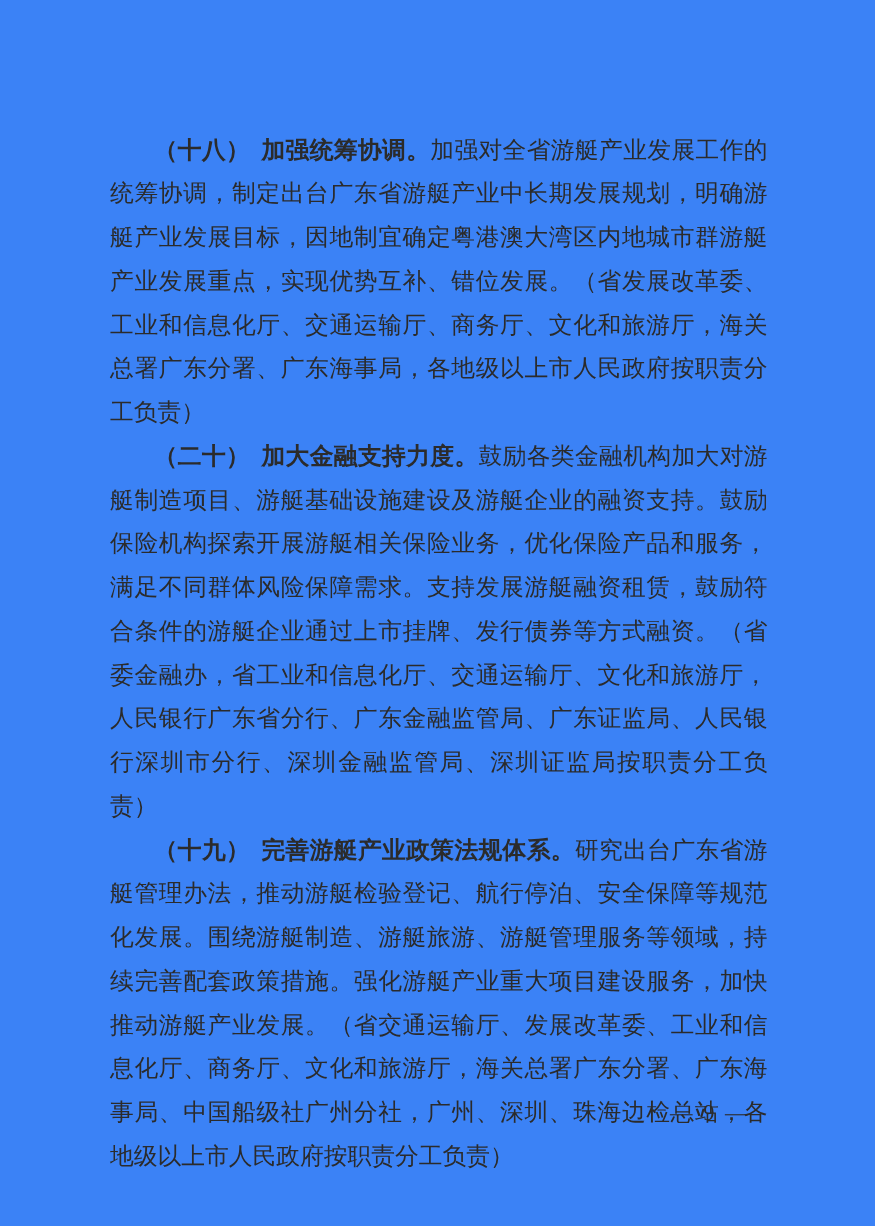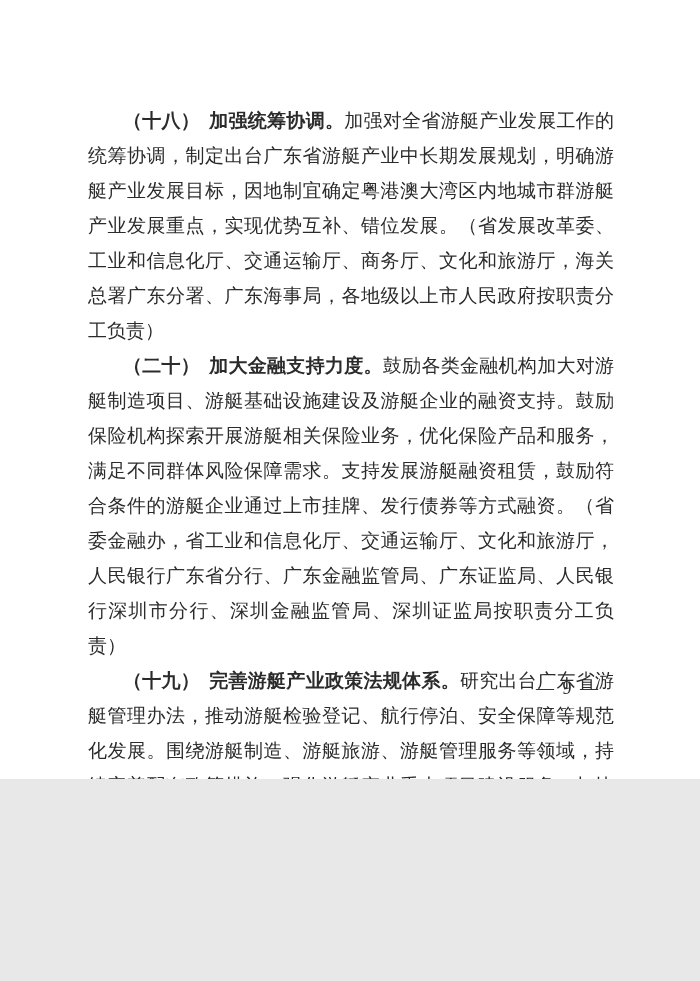--- a/index.html
+++ b/index.html
@@ -3,23 +3,23 @@
 <meta charset="utf-8">
 <style>
   html, body {
     margin: 0;
     padding: 0;
     background: #e8e8e8;
   }
   .page {
     position: relative;
     width: 700px;
-    height: 779px;
+    height: 981px;
     margin: 0 auto;
-    background: #ffffff;
+    background: #3b82f6;
     overflow: hidden;
     font-family: "Liberation Serif", "DejaVu Serif", serif;
   }
   .content {
     position: absolute;
     top: 103px;
     left: 88px;
     width: 526px;
     color: #2b2b2b;
   }

